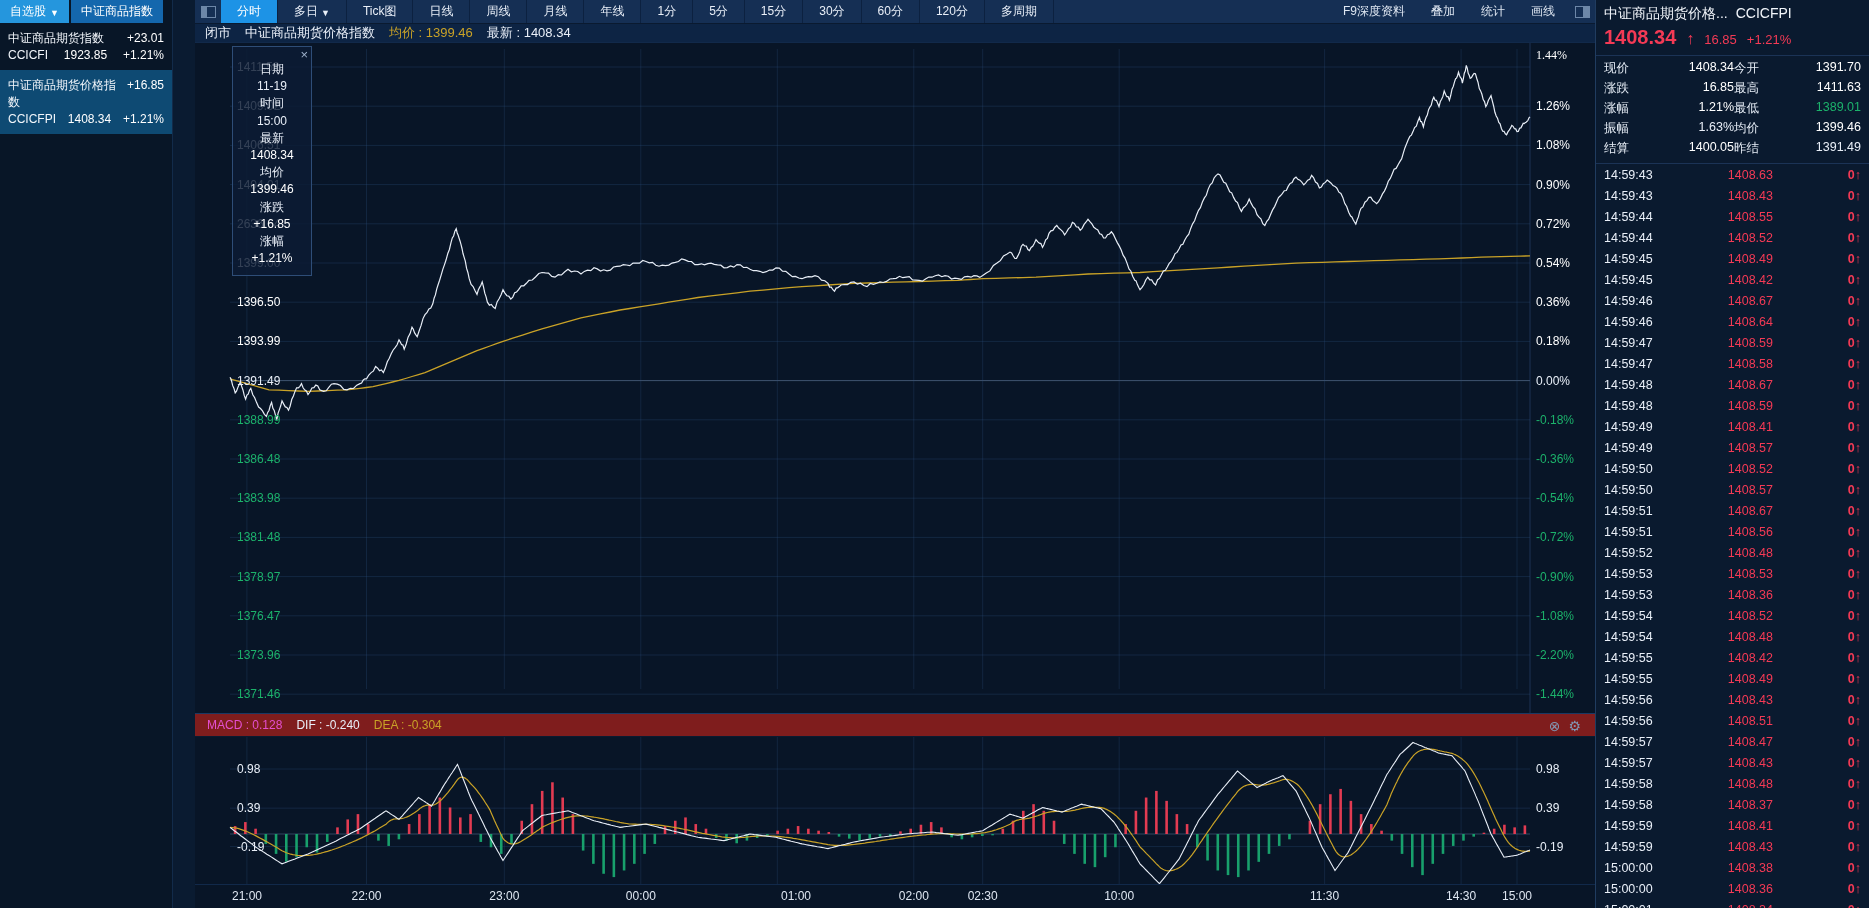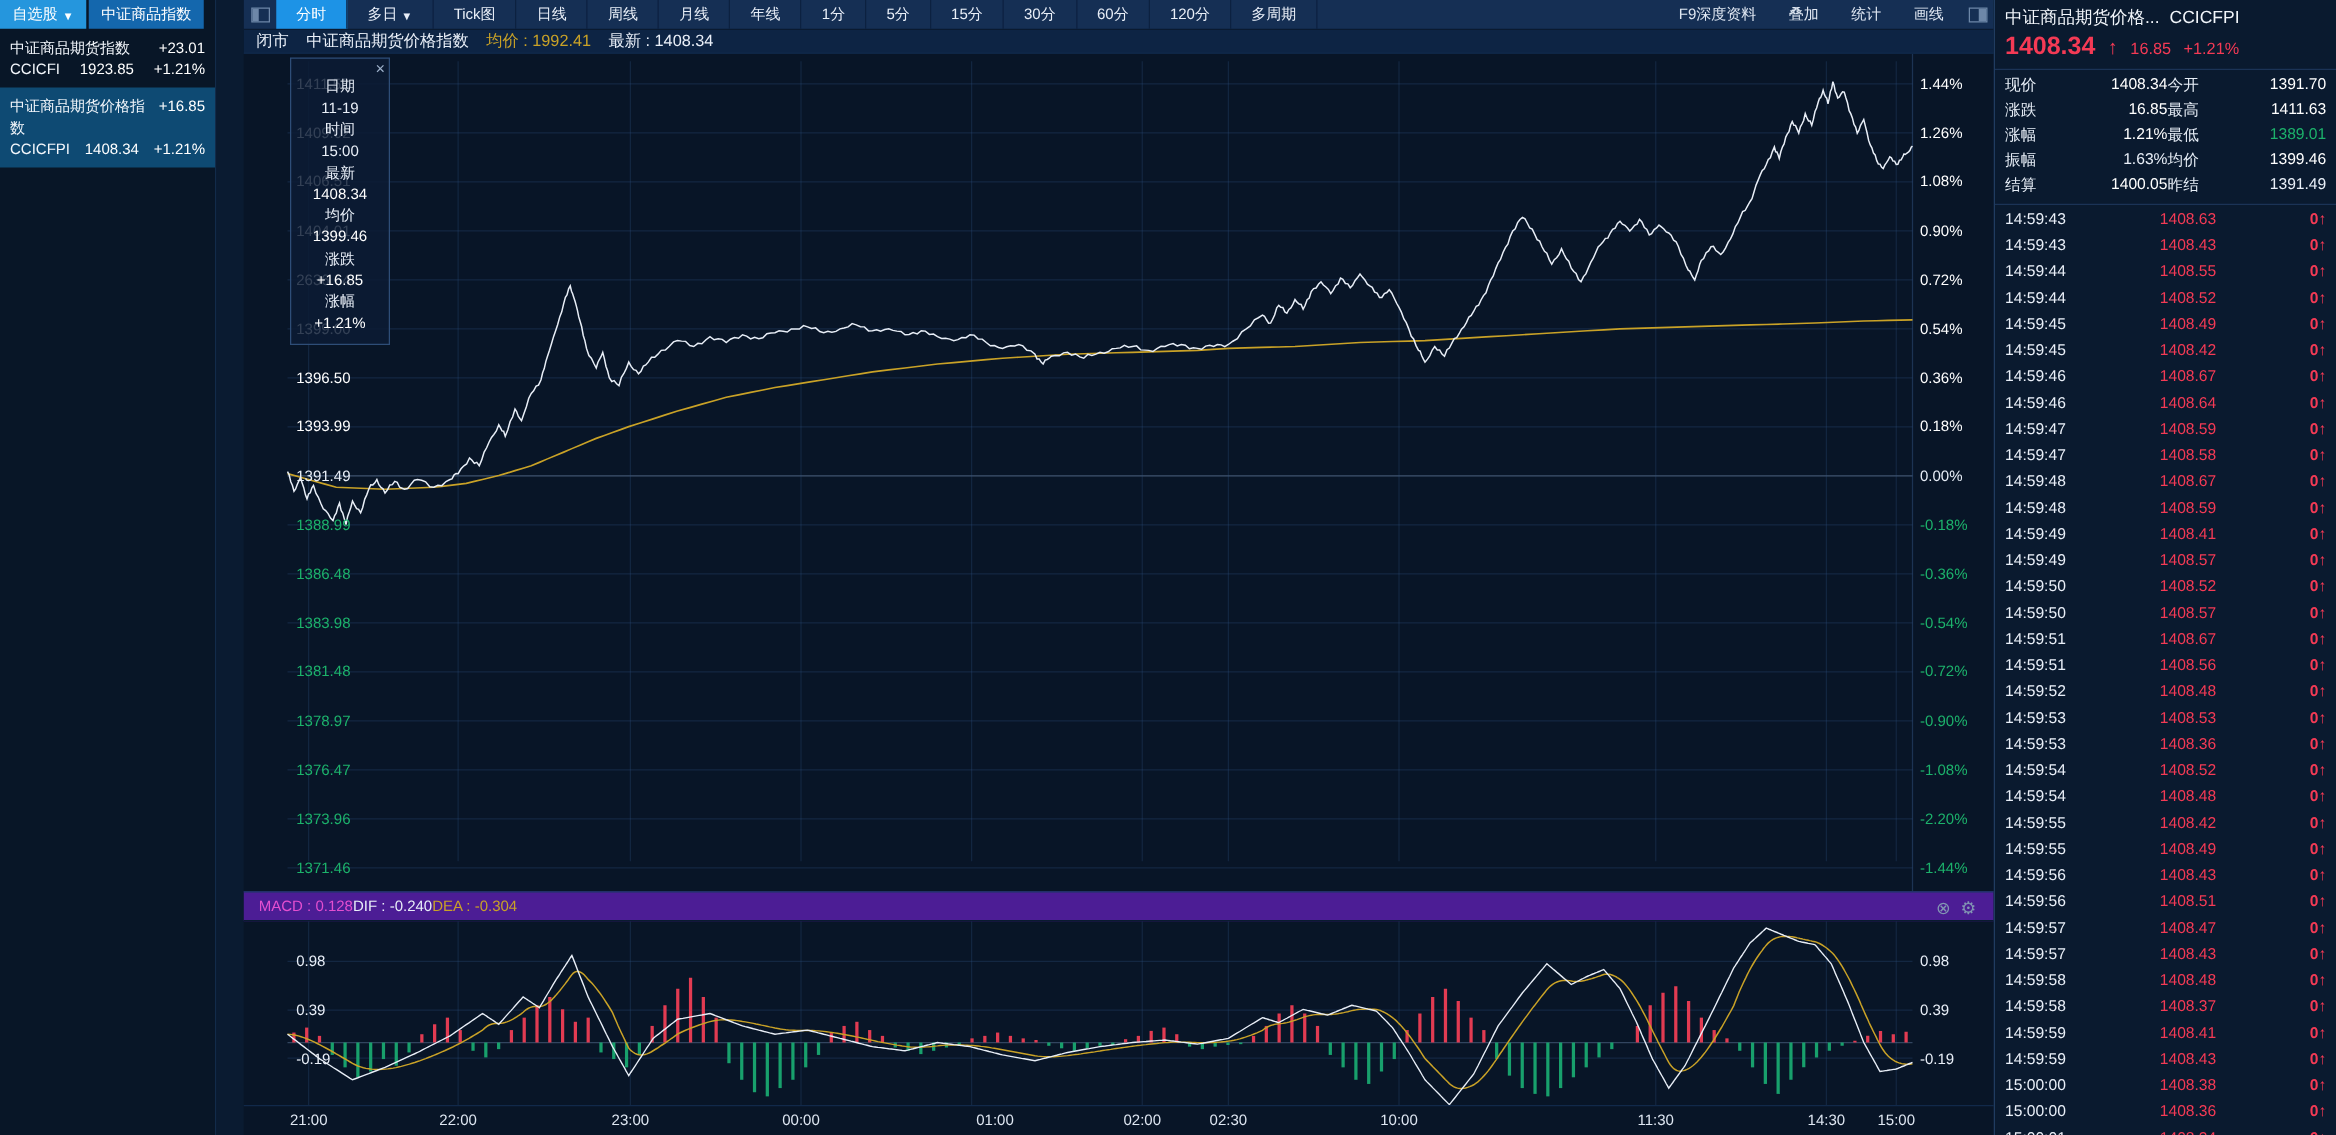--- a/index.html
+++ b/index.html
@@ -42,21 +42,21 @@
   .price-pane svg, .macd-pane svg { position:absolute; left:0; top:0; }
   .axis-label { position:absolute; transform:translateY(-50%); font-size:12px; }
   .axis-left { left:42px; }
   .axis-right { left:1341px; }
 
   
   .tooltip { position:absolute; left:37px; top:3px; width:80px; background:rgba(12,28,52,0.84); border:1px solid #2e4d77; z-index:5; padding:14px 0 8px 0; }
   .tt-close { position:absolute; right:3px; top:1px; color:#9fb2cc; font-size:13px; cursor:pointer; line-height:13px; }
   .tt-row { text-align:center; line-height:17.2px; font-size:12px; }
 
-  .macd-header { position:relative; display:flex; align-items:center; height:24px; background:#4c1d95; border-top:1px solid #1b3964; border-bottom:1px solid #0a1a30; padding:0 12px; }
+  .macd-header { position:relative; display:flex; align-items:center; height:24px; background:#7f1d1d; border-top:1px solid #1b3964; border-bottom:1px solid #0a1a30; padding:0 12px; gap:14px; }
   .macd-magenta { color:#e44fd0; }
   .mh-icons { position:absolute; right:14px; top:0; height:24px; display:flex; align-items:center; gap:8px; color:#8296b3; font-size:14px; }
   .mh-icons span { cursor:pointer; }
   .macd-pane { position:relative; width:1400px; height:147px; }
   .time-axis { position:relative; height:24px; border-top:1px solid #11294a; }
   .time-label { position:absolute; top:4px; transform:translateX(-50%); color:#dfe7f2; font-size:12px; }
 
   
   .rightpanel { position:absolute; right:0; top:0; width:274px; height:908px; background:#0a1a2f; border-left:1px solid #203c60; }
   .rp-title { display:flex; align-items:baseline; gap:8px; padding:5px 8px 2px 8px; font-size:14px; color:#f2f6fb; }
@@ -146,21 +146,21 @@
       <div class="tb-icon">
         <div class="panel-glyph rightfill">
             <div class="fill"></div>
           </div>
       </div>
     </div>
 
     <div class="statusbar">
       <span class="white">闭市</span>
       <span class="white">中证商品期货价格指数</span>
-      <span class="yellow">均价 : 1992.41</span>
+      <span class="yellow">均价 : 1399.46</span>
       <span class="white">最新 : 1408.34</span>
     </div>
 
     <div class="price-pane" id="price-pane">
       <svg id="price-svg" width="1400" height="670">
           <line x1="35" y1="24" x2="1335" y2="24" stroke="rgba(47,82,128,0.30)" stroke-width="1"></line>
           <line x1="35" y1="63.2" x2="1335" y2="63.2" stroke="rgba(47,82,128,0.30)" stroke-width="1"></line>
           <line x1="35" y1="102.4" x2="1335" y2="102.4" stroke="rgba(47,82,128,0.30)" stroke-width="1"></line>
           <line x1="35" y1="141.60000000000002" x2="1335" y2="141.60000000000002" stroke="rgba(47,82,128,0.30)" stroke-width="1"></line>
           <line x1="35" y1="180.8" x2="1335" y2="180.8" stroke="rgba(47,82,128,0.30)" stroke-width="1"></line>
@@ -218,21 +218,21 @@
         <div class="axis-label axis-left red" style="top: 298.4px;">1393.99</div>
         <div class="axis-label axis-left white" style="top: 337.6px;">1391.49</div>
         <div class="axis-label axis-left green" style="top: 376.8px;">1388.99</div>
         <div class="axis-label axis-left green" style="top: 416px;">1386.48</div>
         <div class="axis-label axis-left green" style="top: 455.2px;">1383.98</div>
         <div class="axis-label axis-left green" style="top: 494.4px;">1381.48</div>
         <div class="axis-label axis-left green" style="top: 533.6px;">1378.97</div>
         <div class="axis-label axis-left green" style="top: 572.8px;">1376.47</div>
         <div class="axis-label axis-left green" style="top: 612px;">1373.96</div>
         <div class="axis-label axis-left green" style="top: 651.2px;">1371.46</div>
-        <div class="axis-label axis-right red" style="top: 24px;">1.44%</div>
+        <div class="axis-label axis-right red" style="top: 12px; font-family: Liberation Serif, serif;">1.44%</div>
         <div class="axis-label axis-right red" style="top: 63.2px;">1.26%</div>
         <div class="axis-label axis-right red" style="top: 102.4px;">1.08%</div>
         <div class="axis-label axis-right red" style="top: 141.6px;">0.90%</div>
         <div class="axis-label axis-right red" style="top: 180.8px;">0.72%</div>
         <div class="axis-label axis-right red" style="top: 220px;">0.54%</div>
         <div class="axis-label axis-right red" style="top: 259.2px;">0.36%</div>
         <div class="axis-label axis-right red" style="top: 298.4px;">0.18%</div>
         <div class="axis-label axis-right white" style="top: 337.6px;">0.00%</div>
         <div class="axis-label axis-right green" style="top: 376.8px;">-0.18%</div>
         <div class="axis-label axis-right green" style="top: 416px;">-0.36%</div>

